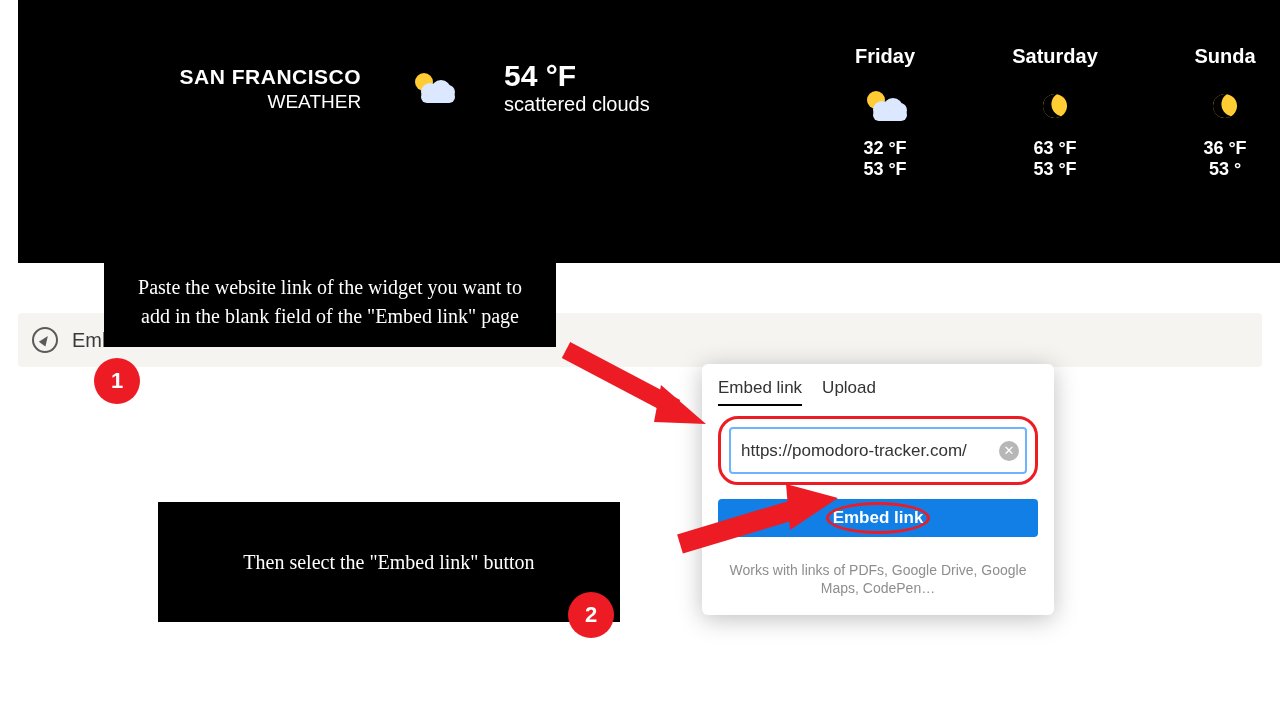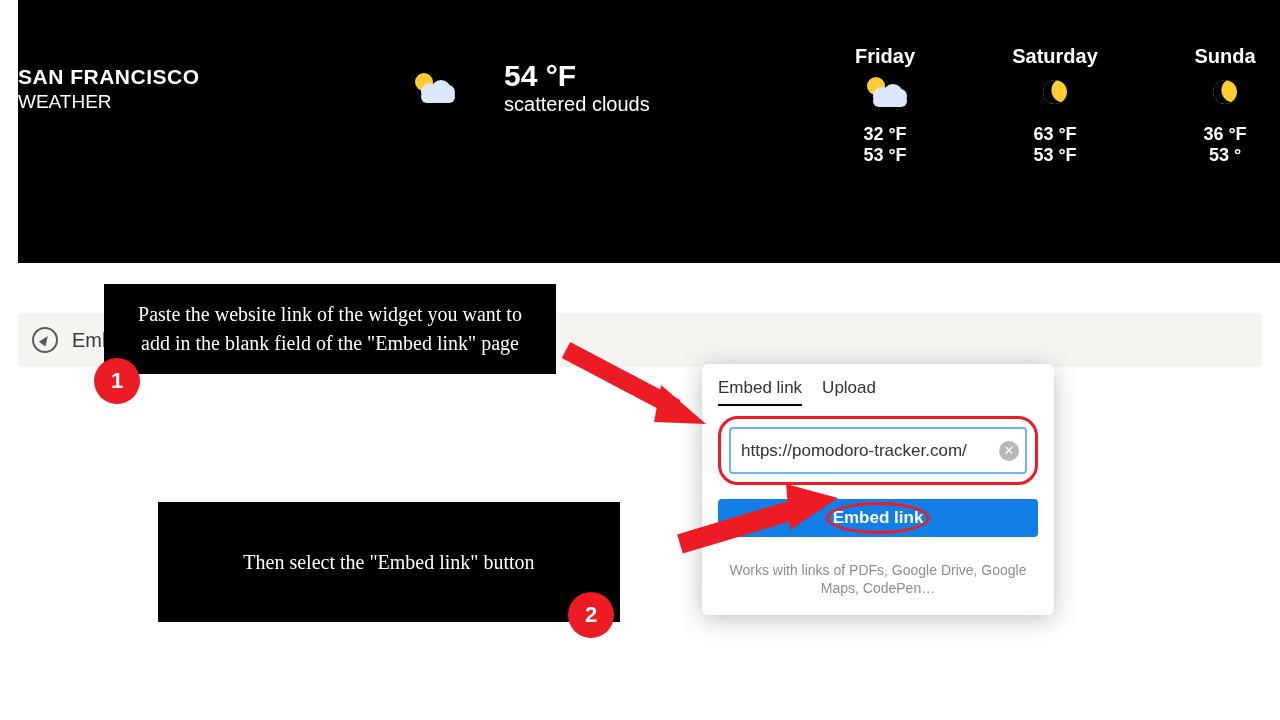--- a/index.html
+++ b/index.html
@@ -1,29 +1,29 @@
 <!DOCTYPE html>
 <html><head>
 <meta charset="utf-8">
 <style>
   * { box-sizing: border-box; margin: 0; padding: 0; }
   body { width: 1280px; height: 720px; font-family: Arial, Helvetica, sans-serif; background: #fff; overflow: hidden; position: relative; }
 
   
   .weather { position: absolute; left: 18px; top: 0; right: 0; height: 263px; background: #000; color: #fff; display: flex; align-items: flex-start; padding-top: 45px; overflow: hidden; }
-  .city-block { width: 360px; text-align: left; padding-top: 20px; }
+  .city-block { width: 360px; text-align: right; padding-top: 20px; }
   .city-name { font-weight: 800; font-size: 21px; letter-spacing: .5px; }
   .city-label { font-weight: 400; font-size: 19px; margin-top: 2px; }
   .current-icon { width: 150px; display: flex; justify-content: center; padding-top: 28px; }
   .current-temp-block { width: 300px; text-align: left; padding-top: 14px; }
   .temp-main { font-size: 30px; font-weight: 700; }
   .conditions { font-size: 20px; margin-top: 0; }
   .forecast { display: flex; gap: 60px; margin-left: 40px; }
   .day { text-align: center; width: 110px; }
-  .day-name { font-weight: 700; font-size: 20px; margin-bottom: 6px; }
+  .day-name { font-weight: 700; font-size: 20px; margin-bottom: 20px; }
   .day-icon { height: 36px; display: flex; justify-content: center; align-items: center; margin-bottom: 14px; }
   .hi, .lo { font-size: 18px; font-weight: 700; }
 
   
   .sun-cloud { position: relative; width: 40px; height: 30px; }
   .sun-cloud .sun { position: absolute; left: 2px; top: 0; width: 18px; height: 18px; background: #ffcc33; border-radius: 50%; }
   .sun-cloud .c { position: absolute; background: #dbe8ff; border-radius: 50%; }
   .sun-cloud .c1 { left: 8px;  top: 10px; width: 18px; height: 18px; }
   .sun-cloud .c2 { left: 18px; top: 7px;  width: 20px; height: 20px; }
   .sun-cloud .c3 { left: 28px; top: 12px; width: 14px; height: 14px; }
@@ -32,21 +32,21 @@
   .moon { width: 24px; height: 24px; border-radius: 50%; background: #ffcc33; box-shadow: inset 8px -3px 0 0 #000; transform: rotate(10deg); }
 
   
   .embed-bar { position: absolute; left: 18px; top: 313px; right: 18px; height: 54px; background: #f5f4f1; display: flex; align-items: center; padding-left: 14px; border-radius: 4px; }
   .embed-bar .compass { width: 26px; height: 26px; border: 2px solid #5a5a5a; border-radius: 50%; display: flex; align-items: center; justify-content: center; margin-right: 14px; }
   .embed-bar .needle { width: 0; height: 0; border-left: 4px solid transparent; border-right: 4px solid transparent; border-bottom: 10px solid #5a5a5a; transform: rotate(35deg); }
   .embed-bar .label { color: #3a3a3a; font-size: 20px; }
 
   
   .callout { position: absolute; background: #000; color: #fff; text-align: center; padding: 16px 20px; font-family: "Comic Sans MS", "Segoe Script", cursive; font-size: 20px; line-height: 1.45; }
-  .callout.c-a { left: 104px; top: 284px; width: 452px; }
+  .callout.c-a { left: 104px; top: 257px; width: 452px; }
   .callout.c-b { left: 158px; top: 502px; width: 462px; height: 120px; display: flex; align-items: center; justify-content: center; }
 
   
   .badge { position: absolute; width: 46px; height: 46px; border-radius: 50%; background: #ed1c24; color: #fff; font-weight: 700; font-size: 22px; display: flex; align-items: center; justify-content: center; font-family: Arial, sans-serif; }
   .badge.b1 { left: 94px;  top: 358px; }
   .badge.b2 { left: 568px; top: 592px; }
 
   
   .popup { position: absolute; left: 702px; top: 364px; width: 352px; background: #fff; border-radius: 6px; box-shadow: 0 4px 24px rgba(0,0,0,.25); padding: 14px 16px 18px; }
   .tabs { display: flex; gap: 20px; font-size: 17px; color: #333; }

